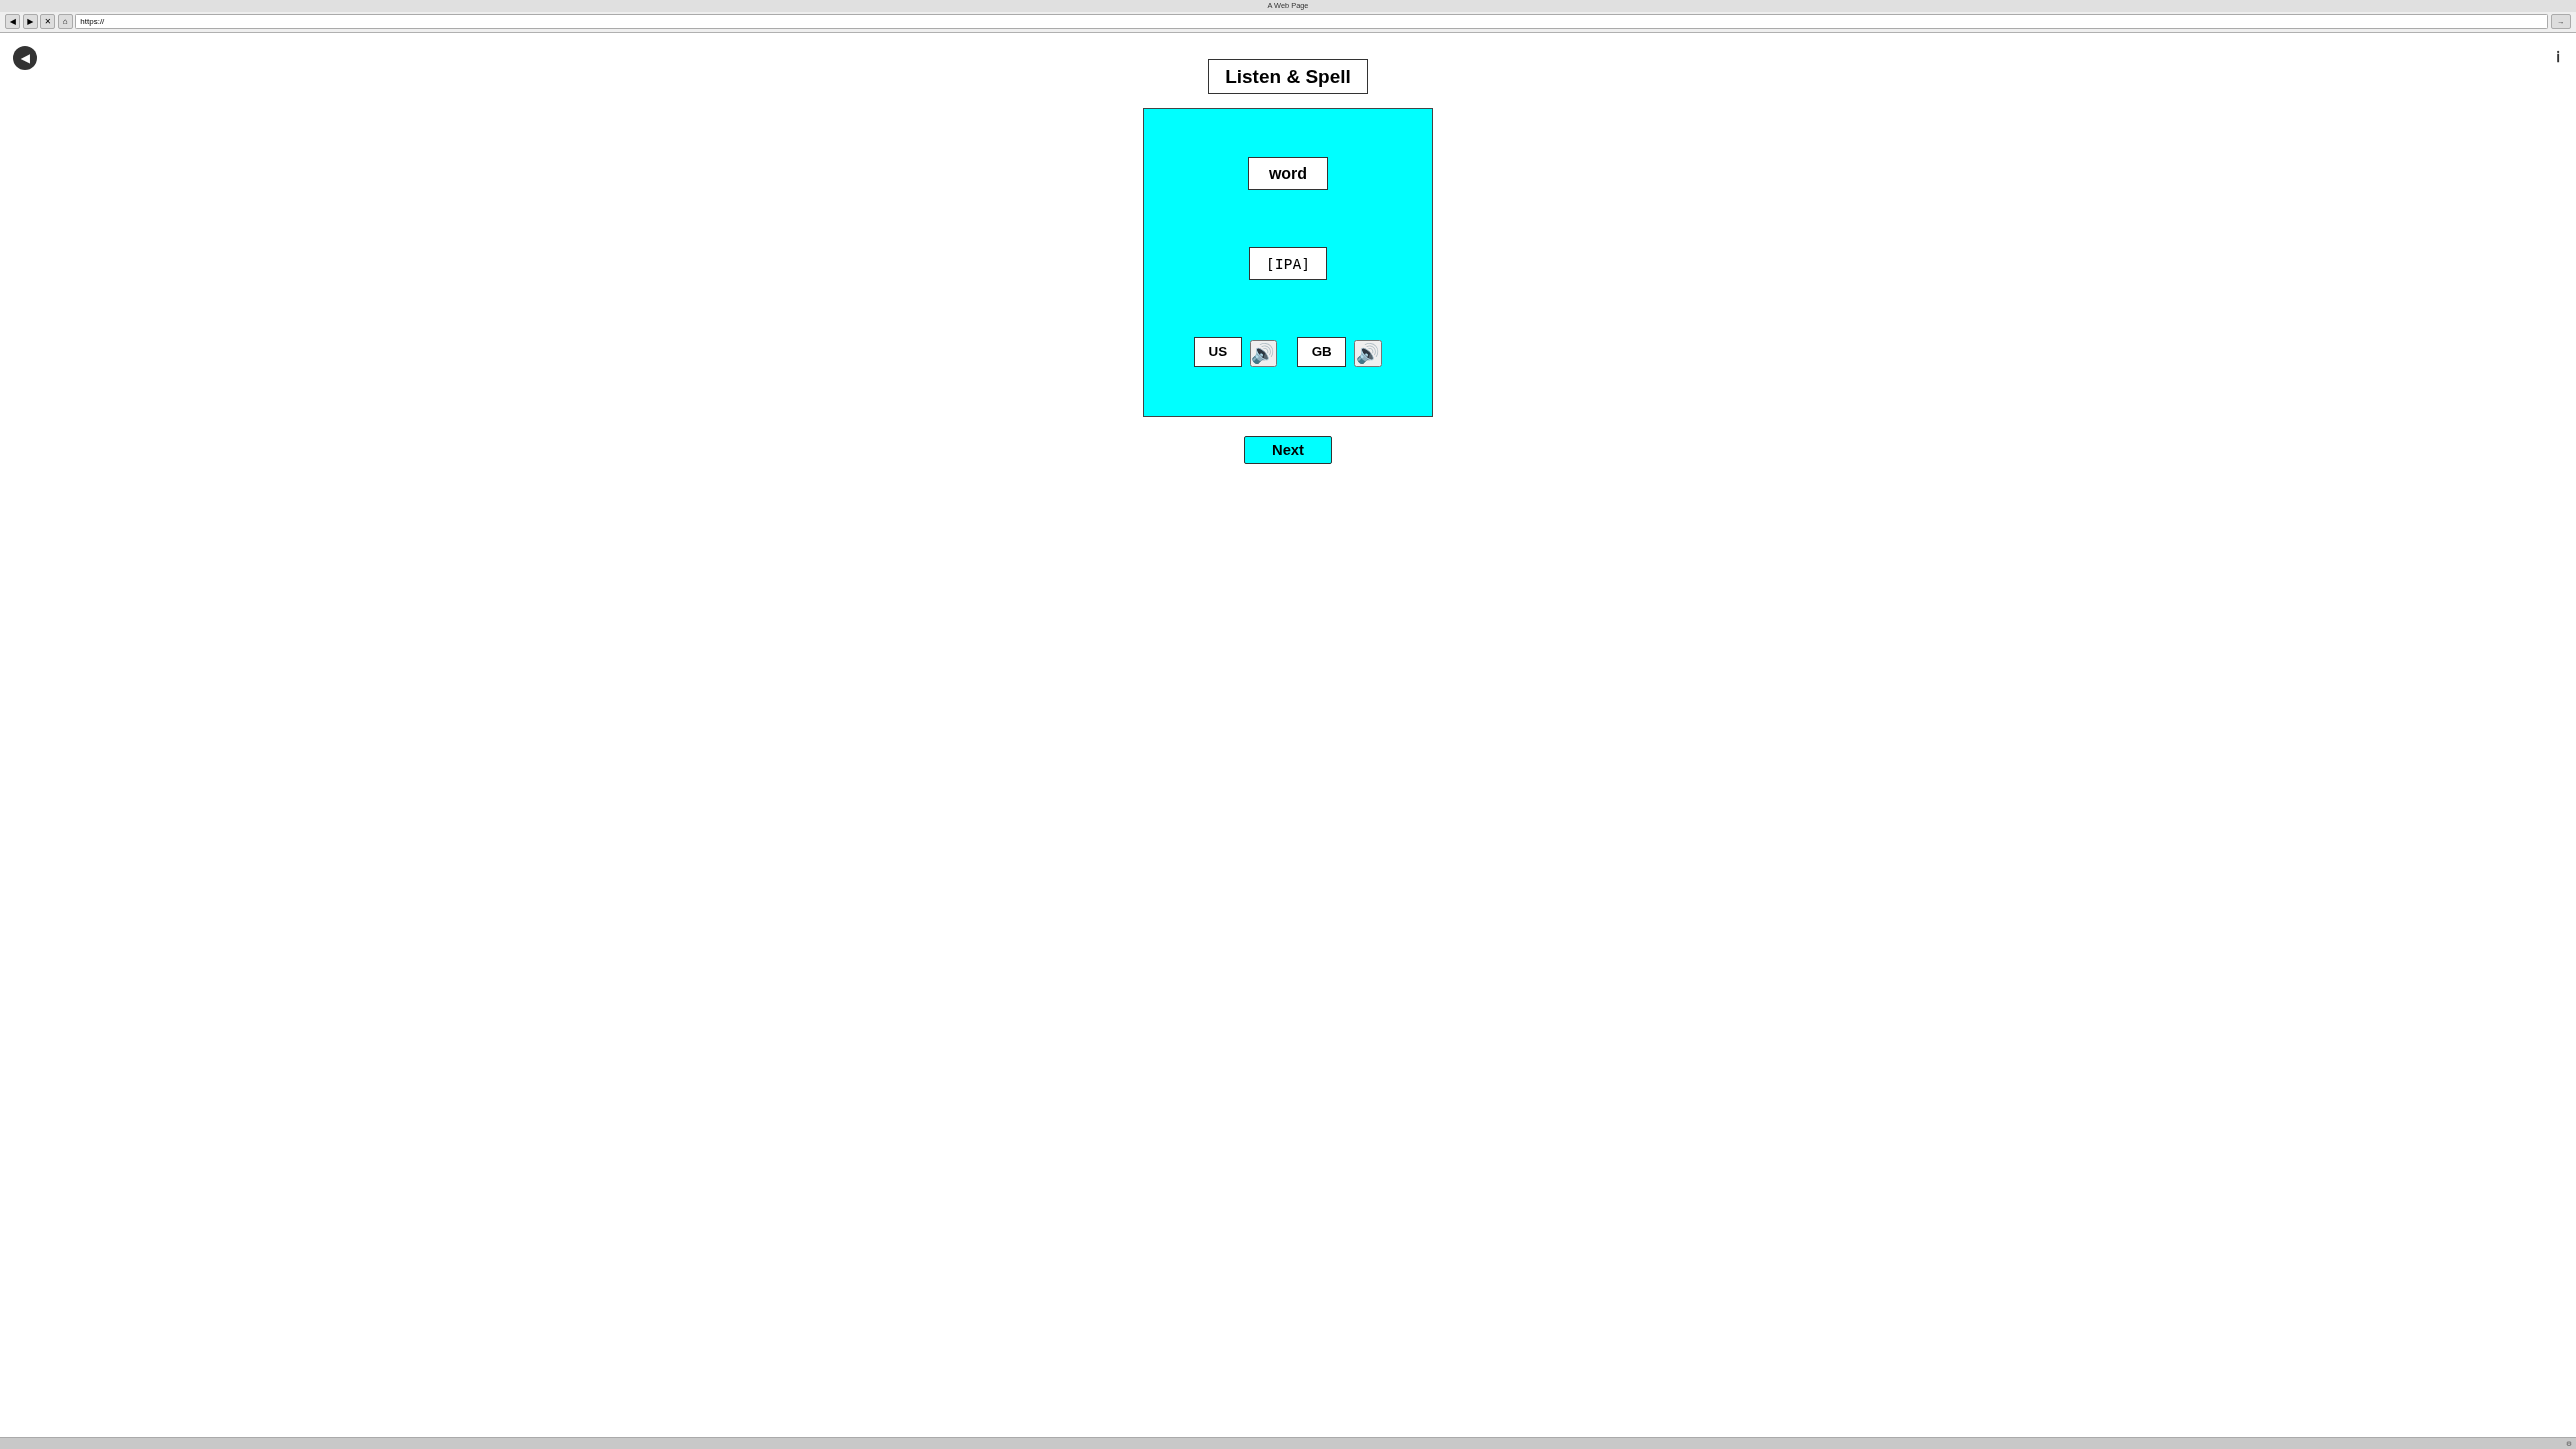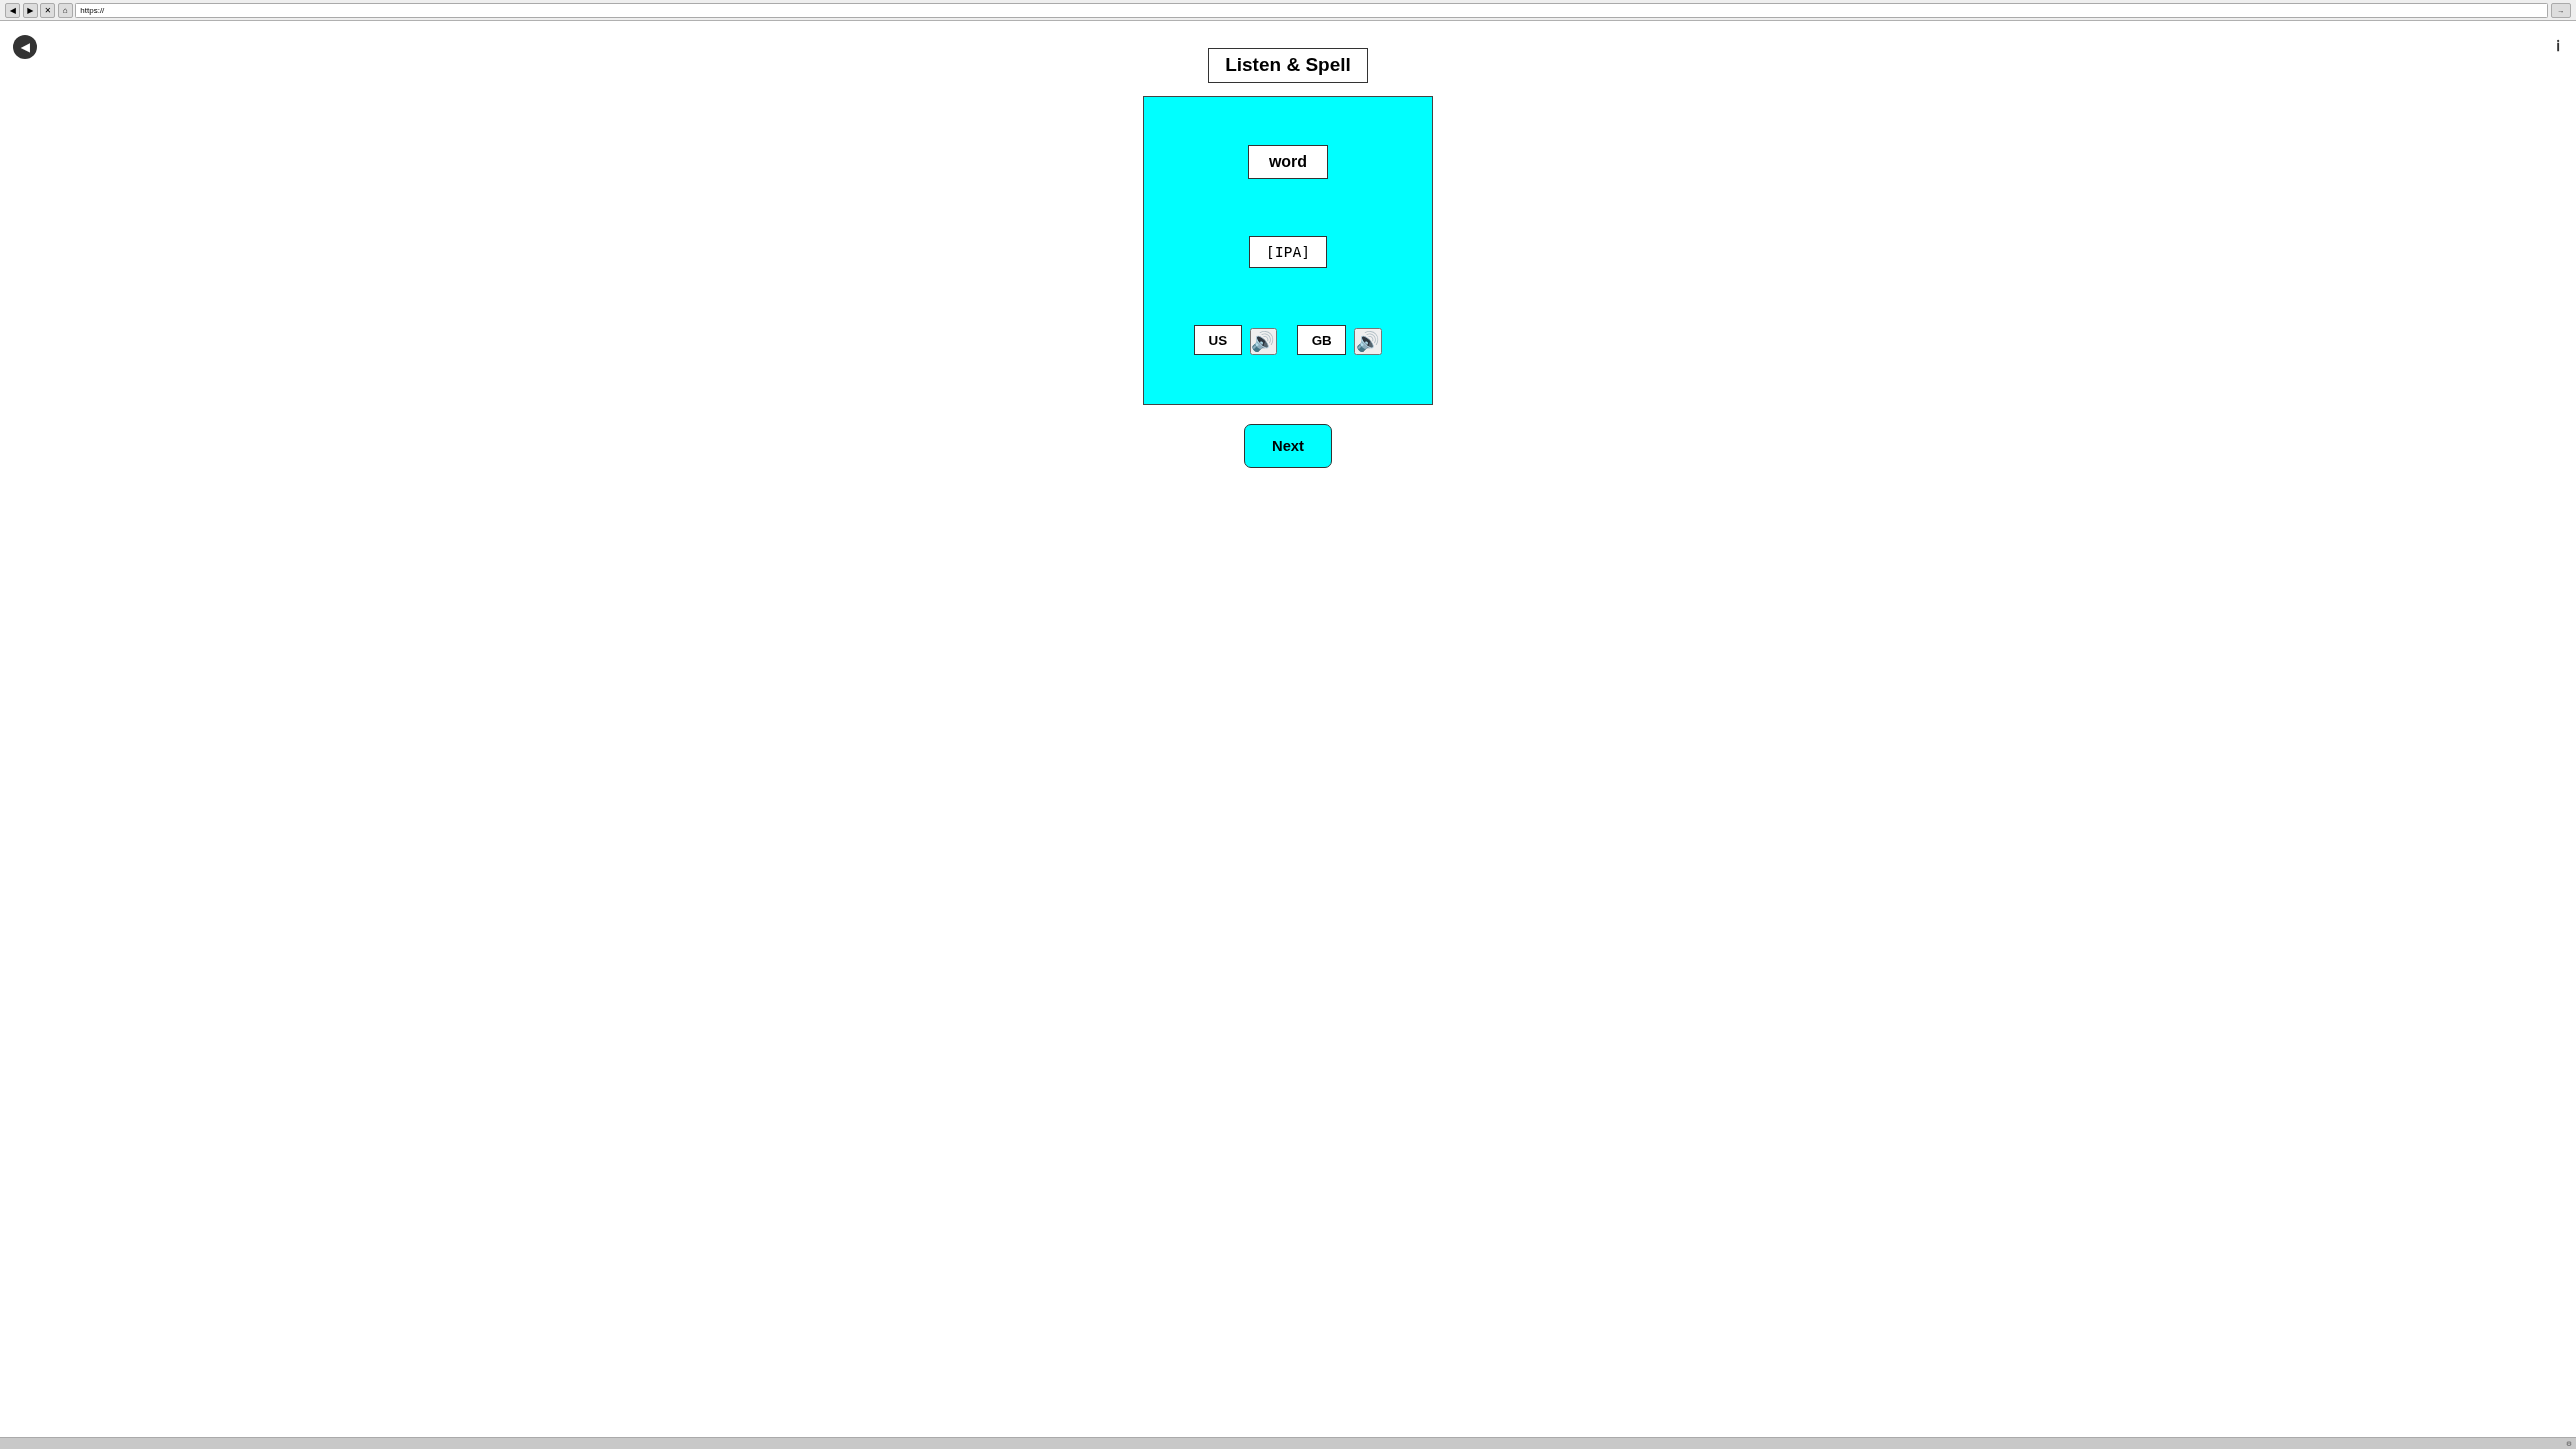--- a/index.html
+++ b/index.html
@@ -181,25 +181,25 @@
     .speaker-icon {
       font-size: 19px;
       cursor: pointer;
       color: #111;
     }
 
     .next-btn {
       margin-top: 19px;
       background: cyan;
       border: 1.3px solid #333;
-      padding: 13px 27px;
+      padding: 5px 27px;
       font-size: 14.8px;
       font-weight: bold;
       cursor: pointer;
-      border-radius: 7px;
+      border-radius: 2px;
     }
 
     .status-bar {
       background: #c8c8c8;
       border-top: 0.7px solid #aaa;
       height: 12px;
       display: flex;
       align-items: center;
       justify-content: flex-end;
       padding: 0 4px;
@@ -208,20 +208,23 @@
 
     .status-icon {
       font-size: 6.7px;
       color: #555;
     }
   </style>
 </head>
 <body>
 
 <div class="browser-bar">
+  <div class="browser-title-bar">
+    <span>A Web Page</span>
+  </div>
   <div class="browser-nav-bar">
     <button class="nav-btn">◀</button>
     <button class="nav-btn">▶</button>
     <button class="nav-btn">✕</button>
     <button class="nav-btn">⌂</button>
     <input class="address-bar" type="text" value="https://" style="">
     <button class="go-btn">→</button>
   </div>
 </div>
 

